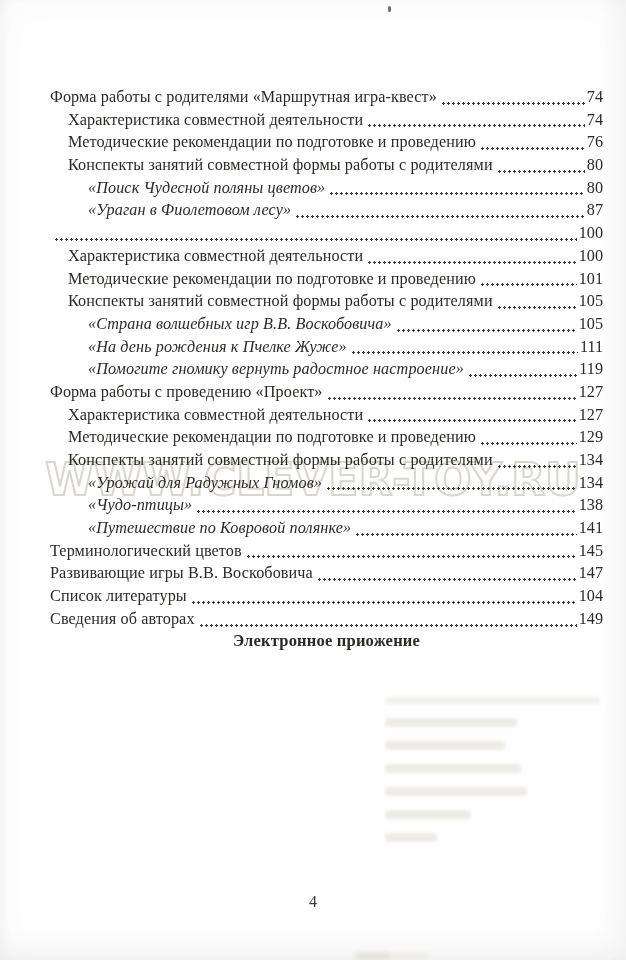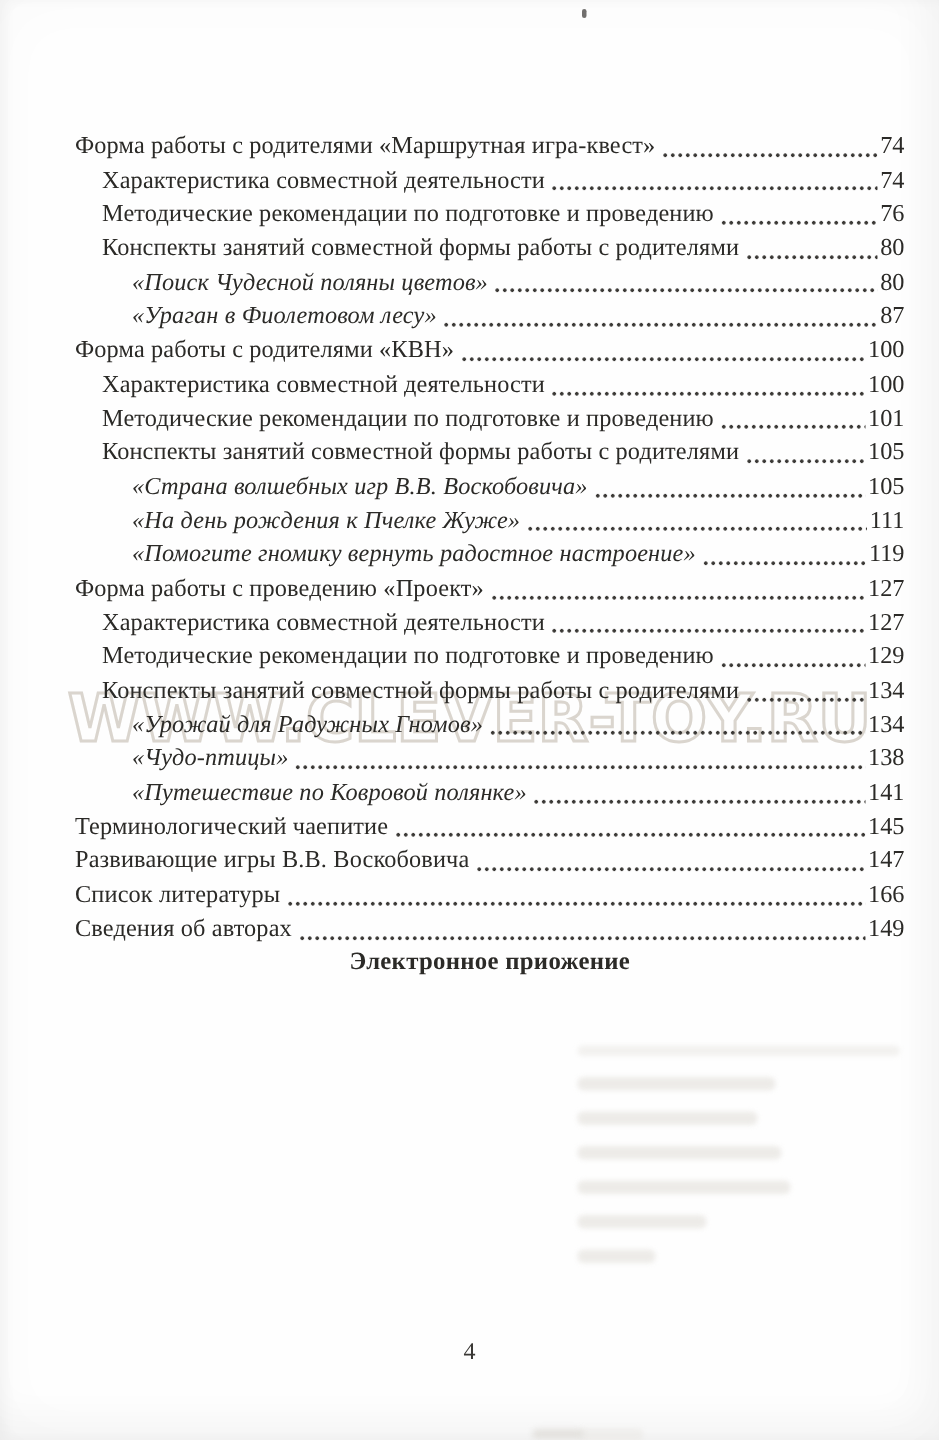--- a/index.html
+++ b/index.html
@@ -136,21 +136,20 @@
           <span class="label">«Поиск Чудесной поляны цветов»</span>
           <span class="leader"></span>
           <span class="pg">80</span>
         </div>
         <div class="toc-row indent italic">
           <span class="label">«Ураган в Фиолетовом лесу»</span>
           <span class="leader"></span>
           <span class="pg">87</span>
         </div>
         <div class="toc-row">
-          <span class="label">Форма работы с родителями «КВН»</span>
           <span class="leader"></span>
           <span class="pg">100</span>
         </div>
         <div class="toc-row indent">
           <span class="label">Характеристика совместной деятельности</span>
           <span class="leader"></span>
           <span class="pg">100</span>
         </div>
         <div class="toc-row indent">
           <span class="label">Методические рекомендации по подготовке и проведению</span>
@@ -206,33 +205,33 @@
           <span class="label">«Чудо-птицы»</span>
           <span class="leader"></span>
           <span class="pg">138</span>
         </div>
         <div class="toc-row indent italic">
           <span class="label">«Путешествие по Ковровой полянке»</span>
           <span class="leader"></span>
           <span class="pg">141</span>
         </div>
         <div class="toc-row">
-          <span class="label">Терминологический чаепитие</span>
+          <span class="label">Терминологический цветов</span>
           <span class="leader"></span>
           <span class="pg">145</span>
         </div>
         <div class="toc-row">
           <span class="label">Развивающие игры В.В. Воскобовича</span>
           <span class="leader"></span>
           <span class="pg">147</span>
         </div>
         <div class="toc-row">
           <span class="label">Список литературы</span>
           <span class="leader"></span>
-          <span class="pg">166</span>
+          <span class="pg">104</span>
         </div>
         <div class="toc-row">
           <span class="label">Сведения об авторах</span>
           <span class="leader"></span>
           <span class="pg">149</span>
         </div>
       </div>
     <div class="appendix-heading">Электронное приожение</div>
   </div>
 

